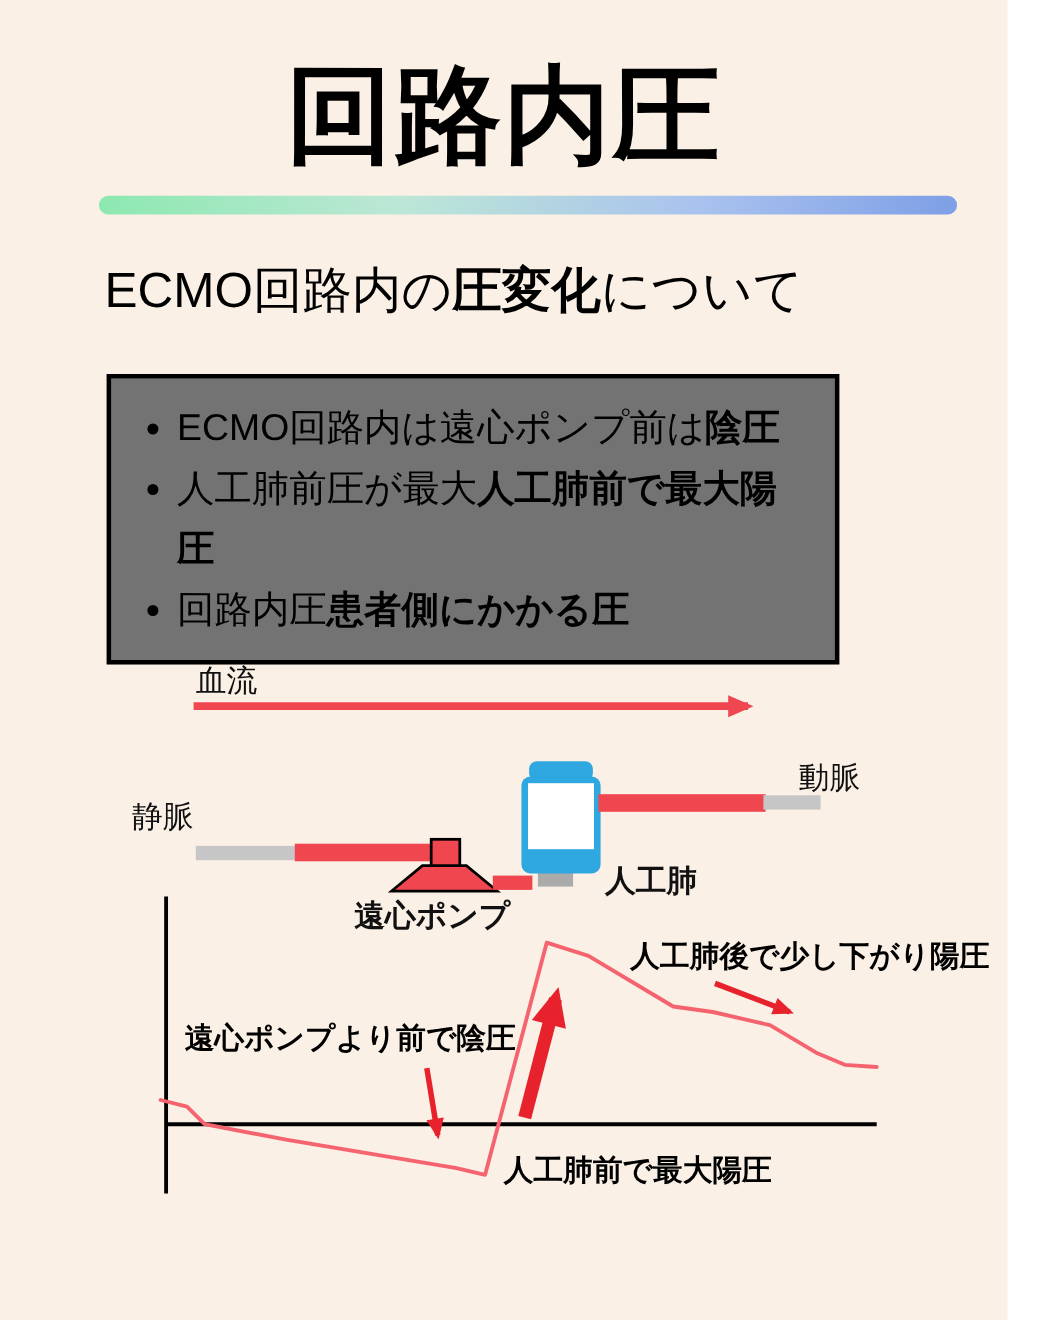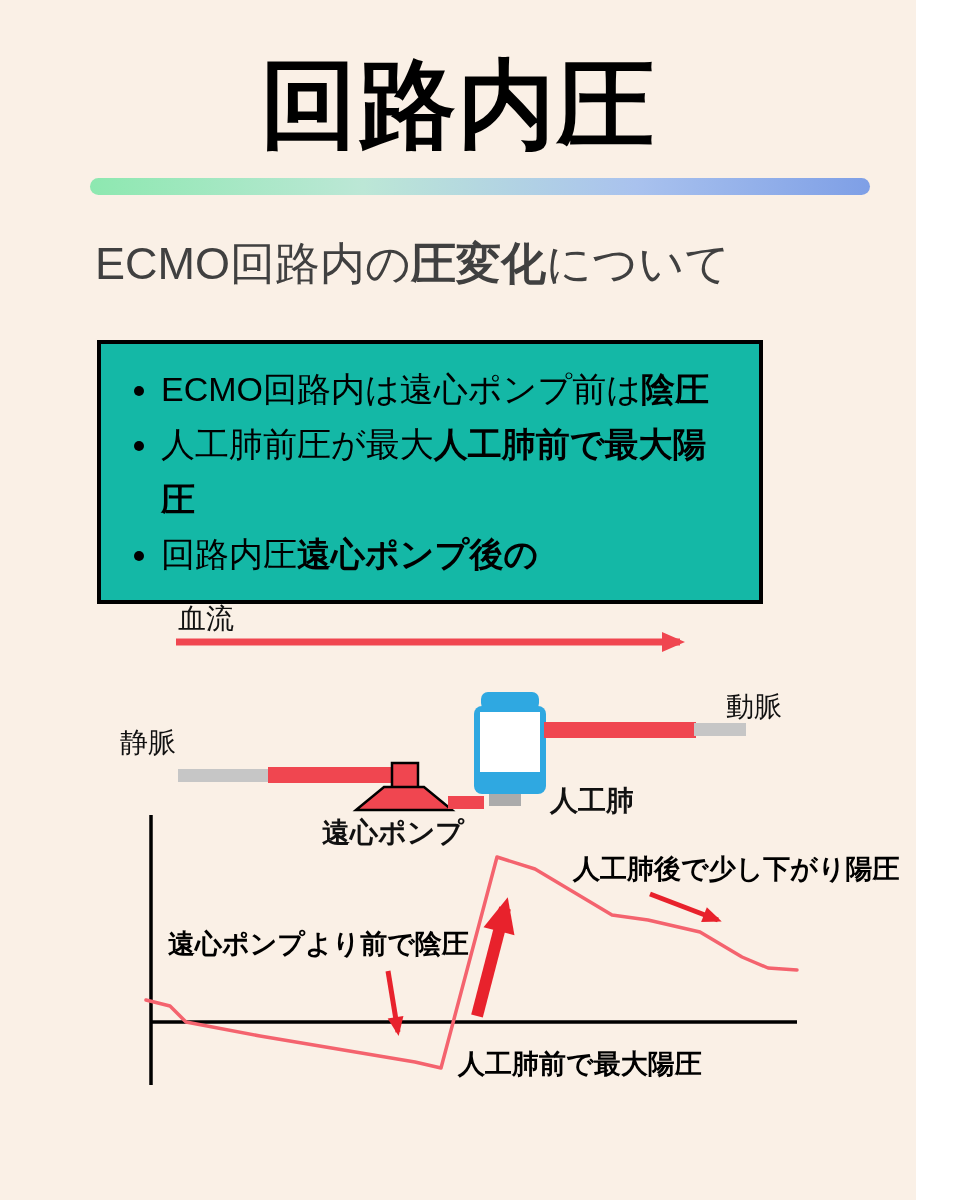--- a/index.html
+++ b/index.html
@@ -34,30 +34,30 @@
     height: 17px;
     border-radius: 9px;
     background: linear-gradient(90deg, #8DE8B0 0%, #BCE7D6 35%, #A9C2EE 70%, #7E9FE6 100%);
   }
   .subtitle {
     position: absolute;
     left: 95px;
     top: 234px;
     font-size: 45px;
     font-weight: 500;
-    color: #404040;
+    color: #000000;
   }
   .subtitle b { font-weight: 900; }
   .info-box {
     position: absolute;
     left: 97px;
     top: 340px;
     width: 666px;
     box-sizing: border-box;
-    background: #14b8a6;
+    background: #737373;
     border: 4px solid #000;
     padding: 18px 26px 18px 18px;
   }
   .info-box ul {
     margin: 0;
     padding-left: 42px;
     list-style: disc;
   }
   .info-box li {
     font-size: 34px;
@@ -93,21 +93,21 @@
   <div class="title">回路内圧</div>
 
   <div class="gradient-bar"></div>
 
   <div class="subtitle"><span>ECMO回路内の</span><b>圧変化</b><span>について</span></div>
 
   <div class="info-box">
     <ul>
       <li><span>ECMO回路内は遠心ポンプ前は</span><b>陰圧</b></li>
       <li><span>人工肺前圧が最大</span><b>人工肺前で最大陽圧</b></li>
-      <li><span>回路内圧</span><b>遠心ポンプ後の</b></li>
+      <li><span>回路内圧</span><b>患者側にかかる圧</b></li>
     </ul>
   </div>
 
   <svg style="position:absolute; left:0; top:580px;" width="960" height="620" viewBox="0 0 960 620">
 
     <defs>
       <marker id="ah" markerUnits="userSpaceOnUse" markerWidth="24" markerHeight="22" refX="17" refY="10" orient="auto">
         <path d="M2,2 L21,10 L2,18 Z" fill="#E8222C"></path>
       </marker>
       <marker id="ahFlow" markerUnits="userSpaceOnUse" markerWidth="28" markerHeight="26" refX="20" refY="12" orient="auto">

